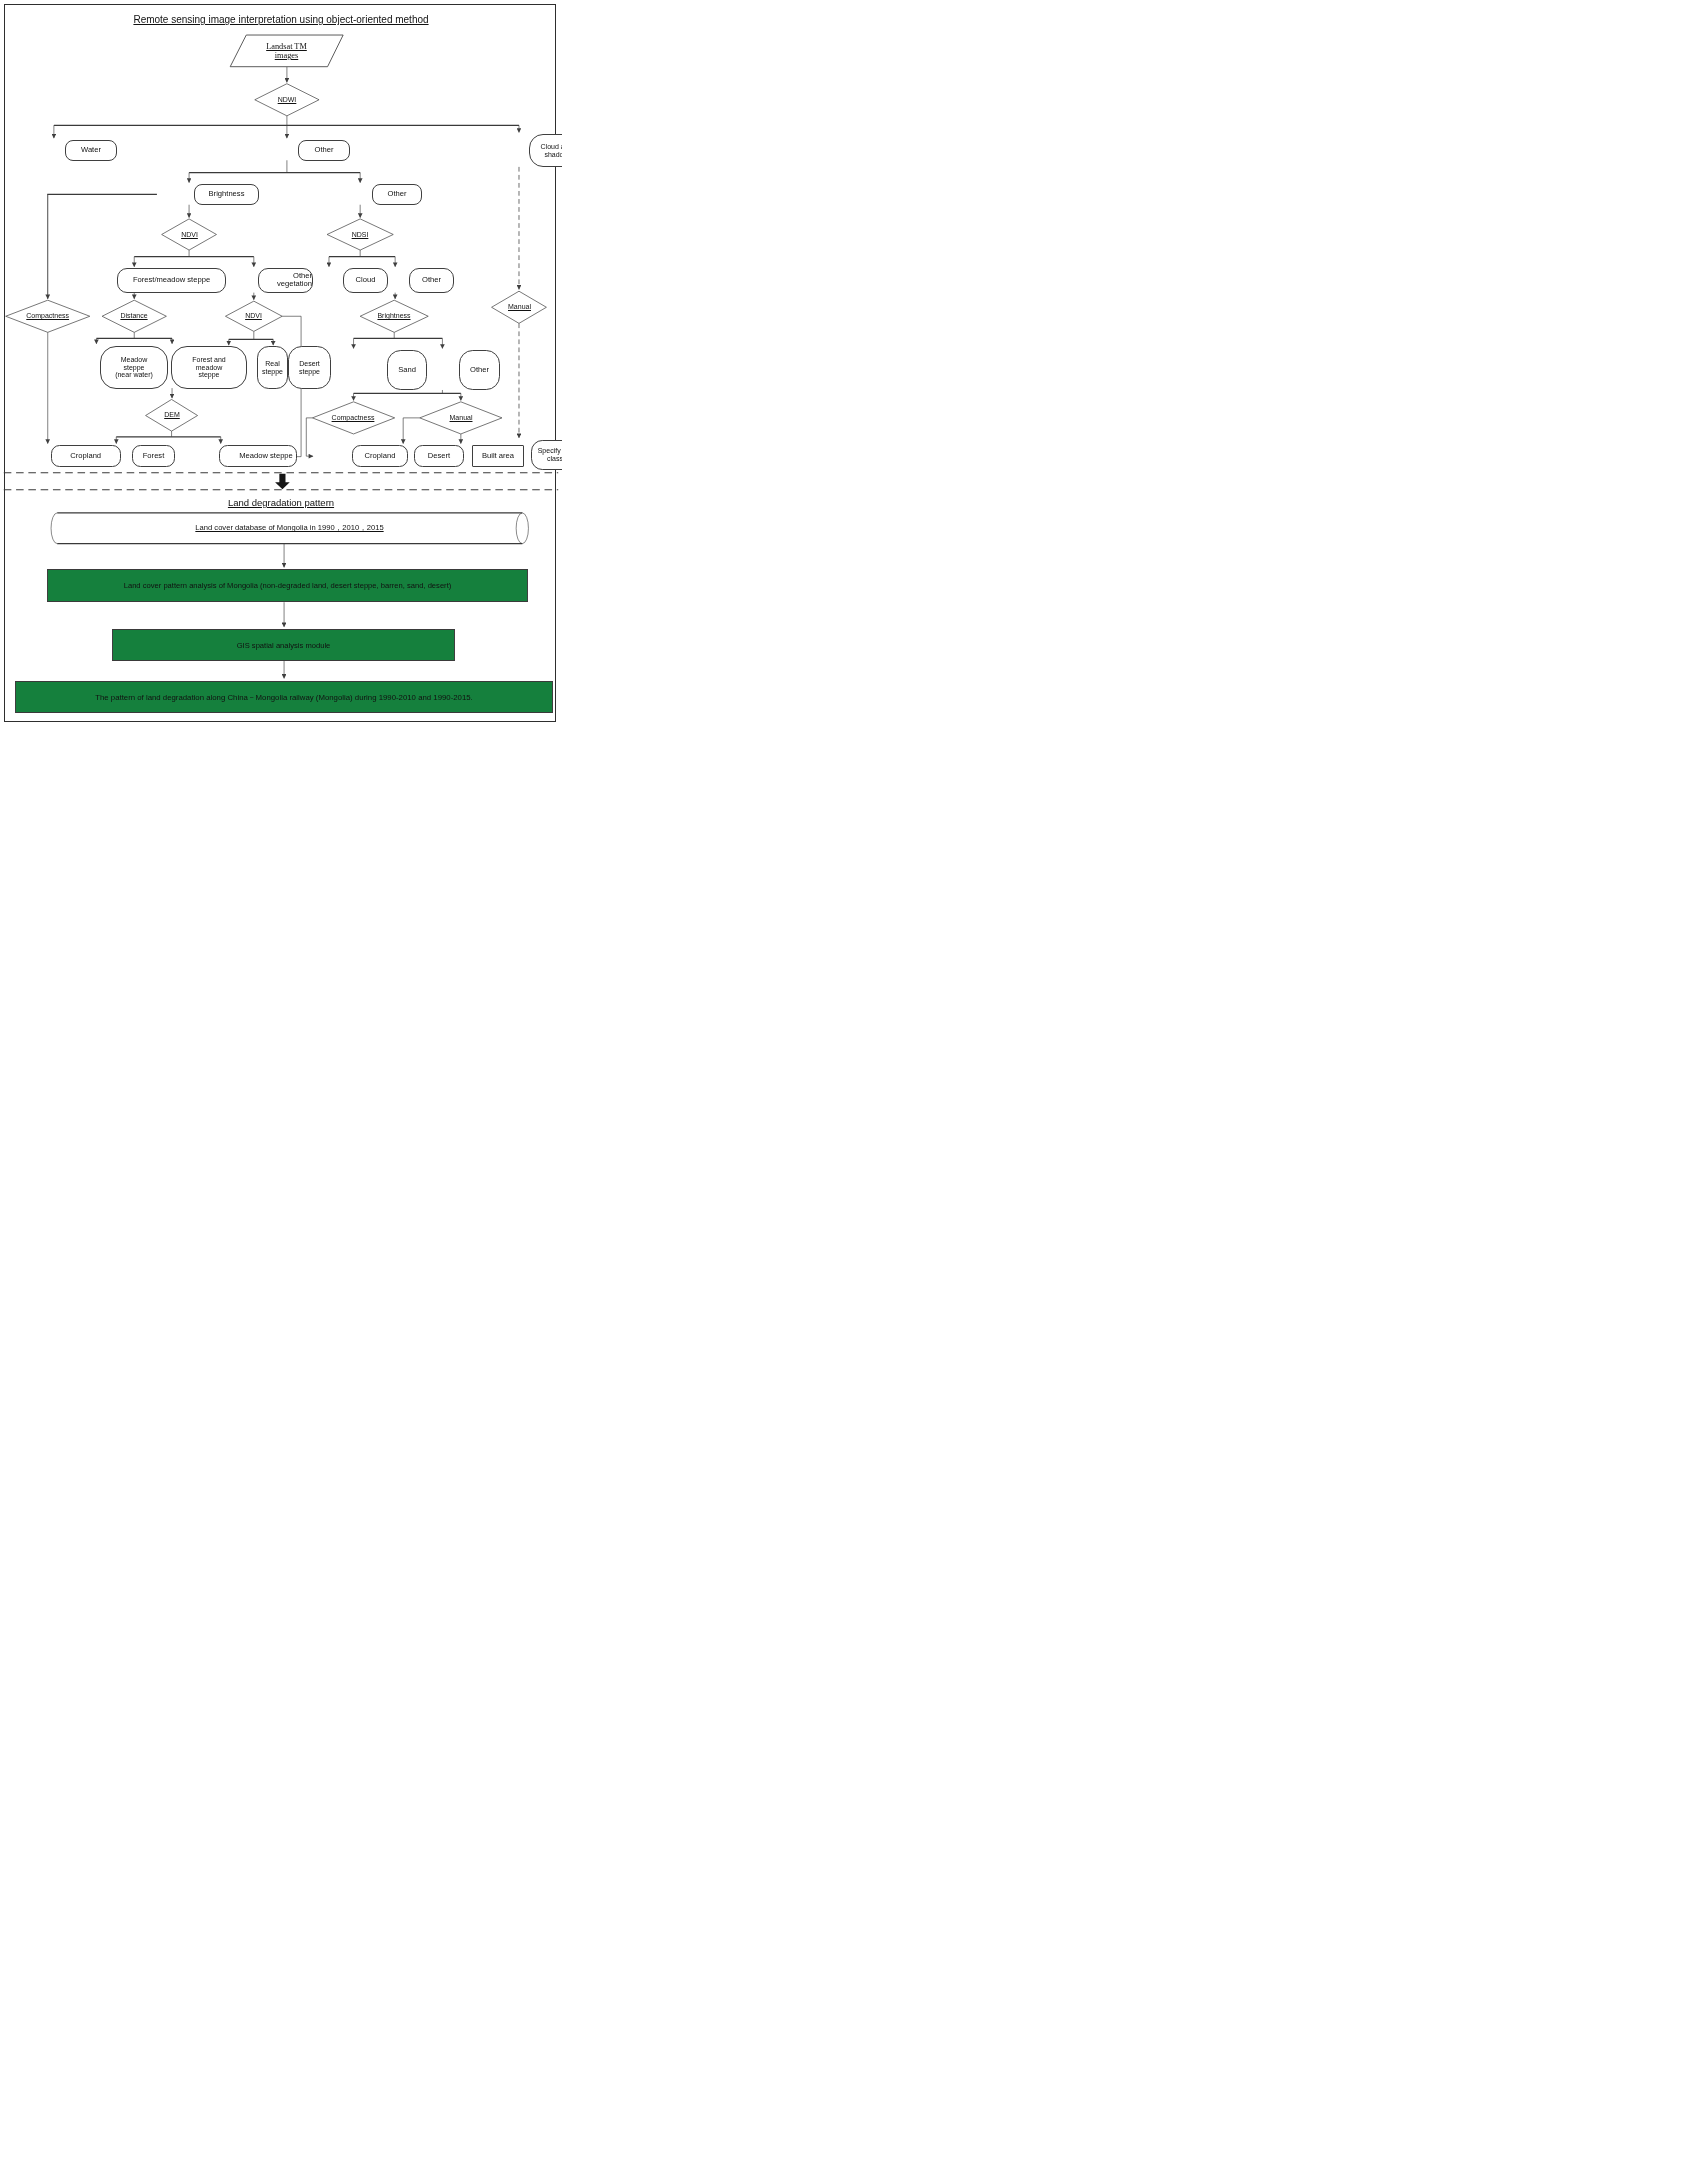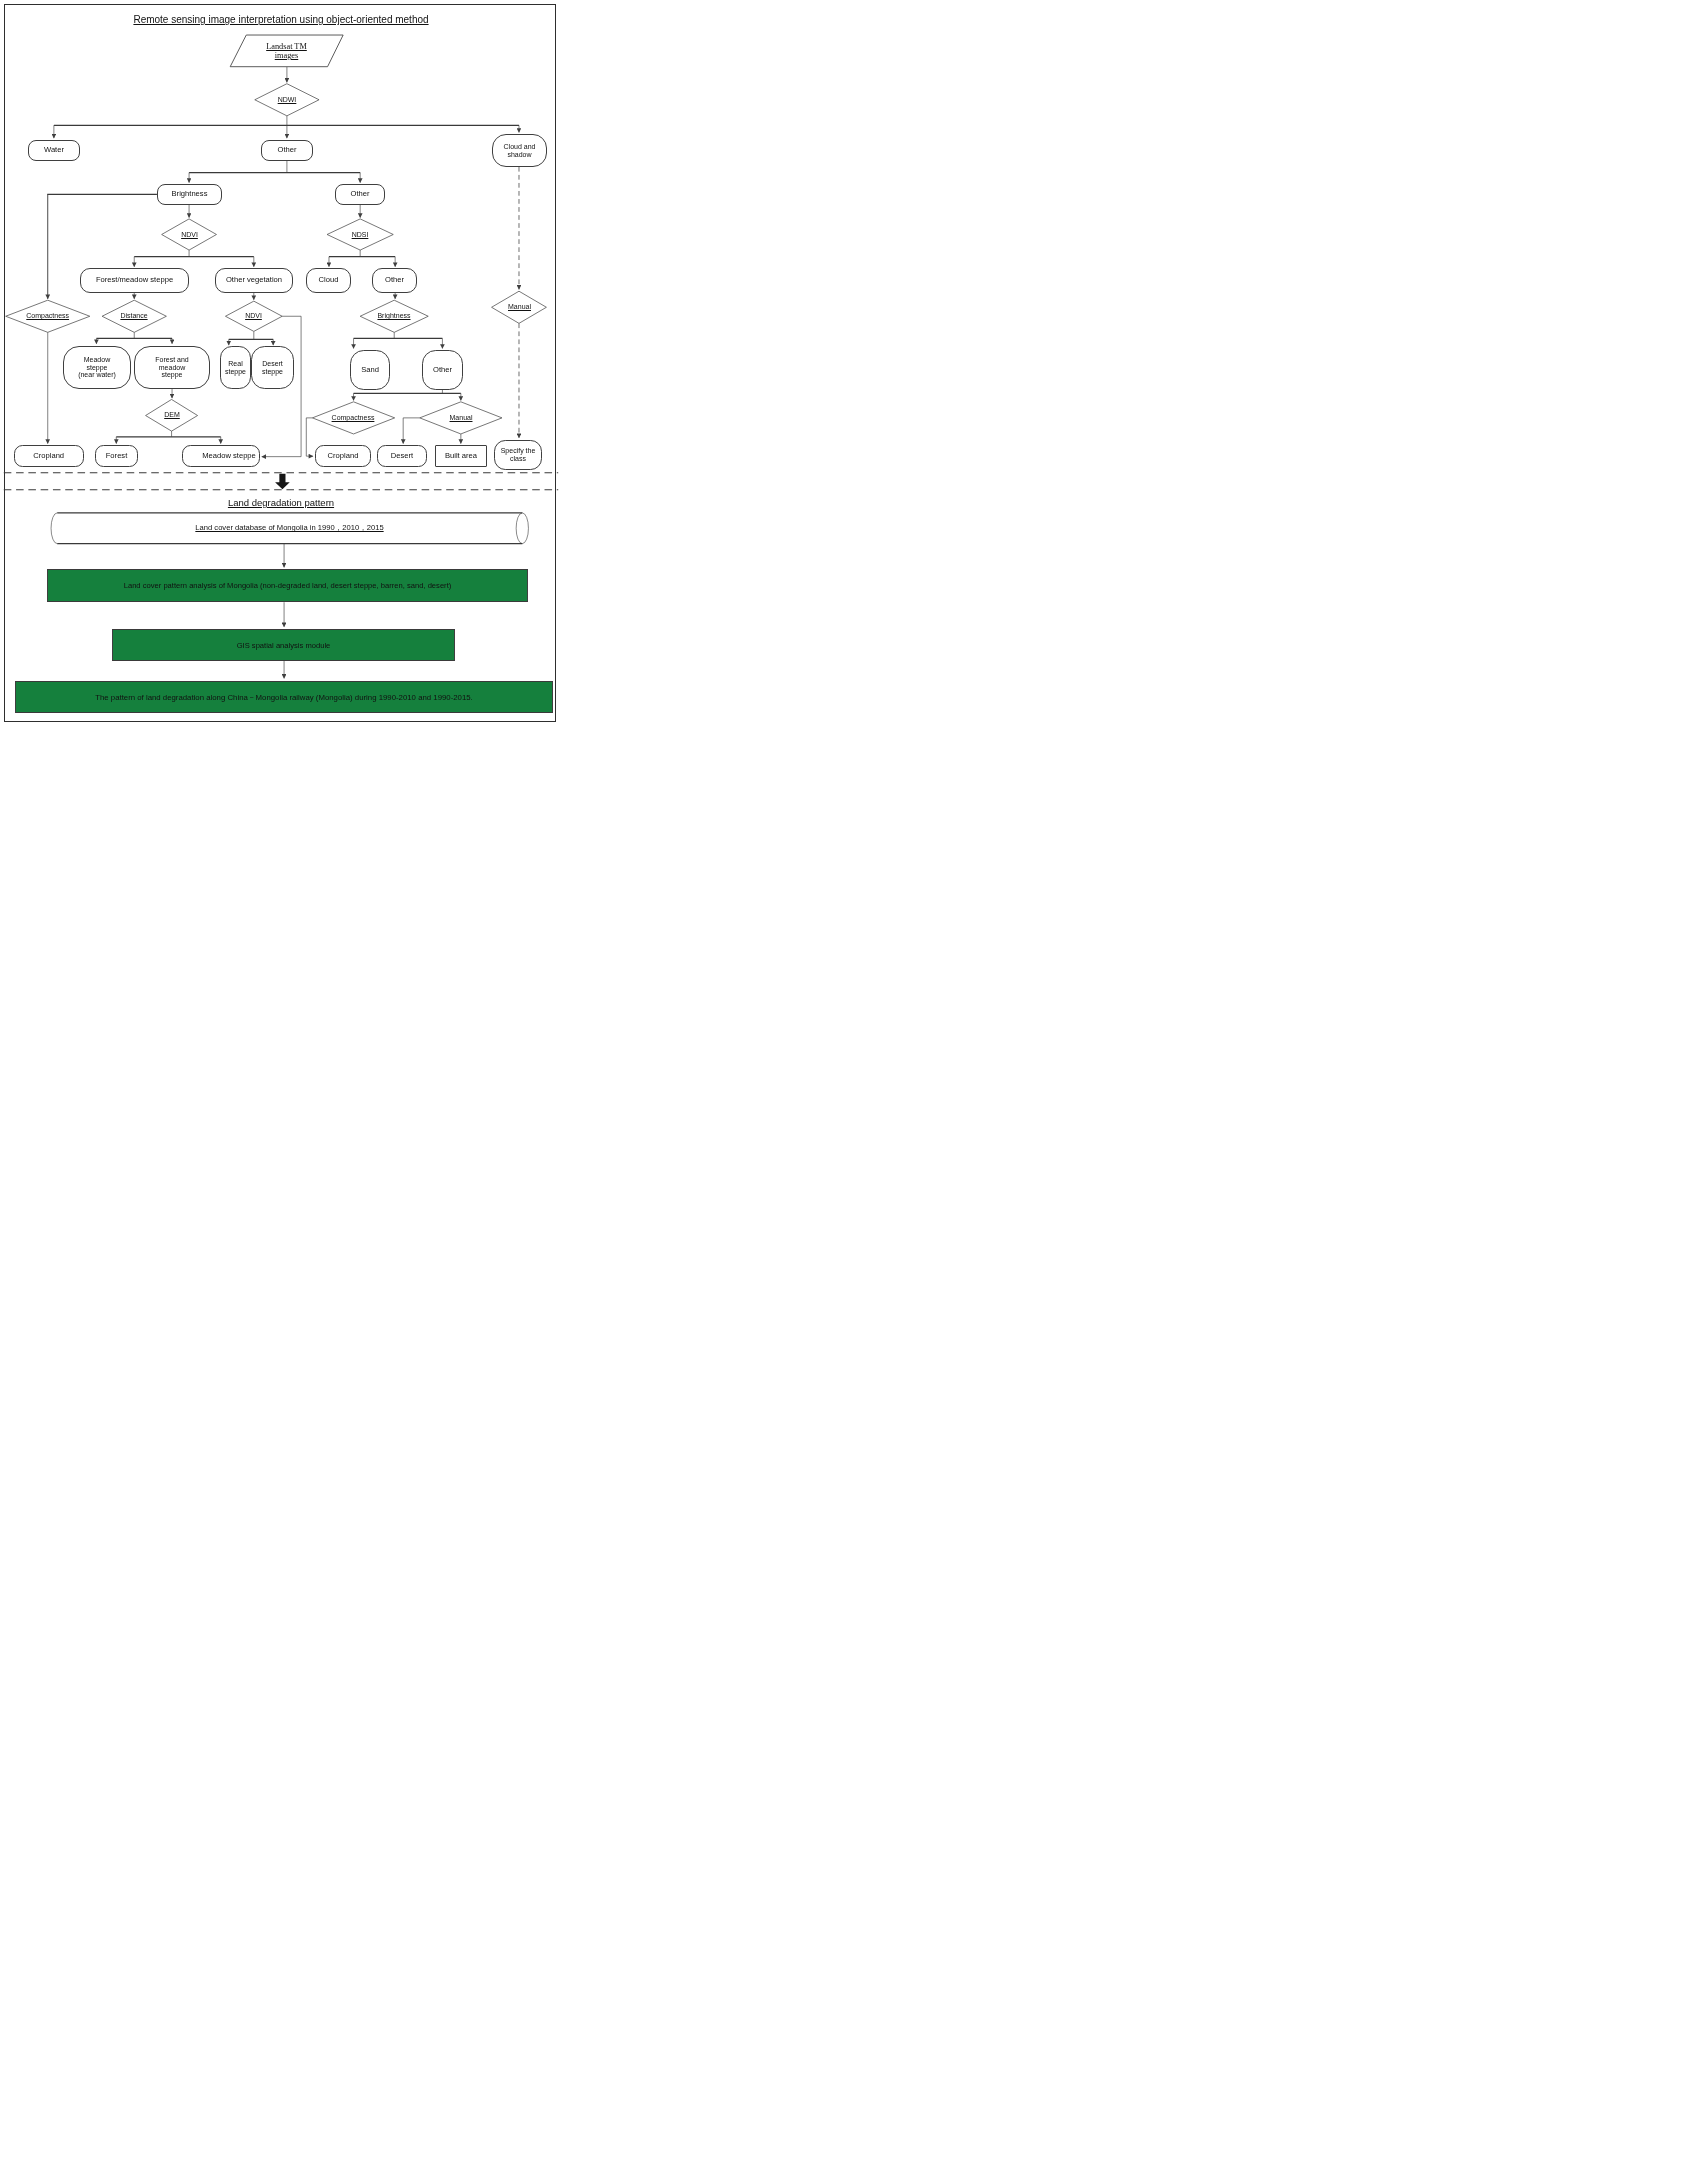--- a/index.html
+++ b/index.html
@@ -5,21 +5,21 @@
   html,body{margin:0;padding:0;background:#fff;}
   .page{position:relative;width:562px;height:728px;background:#fff;
         font-family:"Liberation Sans",sans-serif;color:#111;overflow:hidden;}
   .frame{position:absolute;left:3.8px;top:3.8px;width:552px;height:718px;
          border:1.4px solid #2e2e2e;box-sizing:border-box;}
   svg.wires{position:absolute;left:0;top:0;width:562px;height:728px;}
   .lbl{position:absolute;display:flex;align-items:center;justify-content:center;
        text-align:center;white-space:pre-line;line-height:1.12;box-sizing:border-box;text-decoration:underline;}
   .node{position:absolute;display:flex;align-items:center;justify-content:center;
         text-align:center;white-space:pre-line;line-height:1.12;box-sizing:border-box;
-        background:#fff;border:0.7px solid #3f3f3f;font-size:7.6px;}
+        background:#fff;border:0.7px solid #3f3f3f;font-size:7.6px;margin-left:37px;}
   .ttl{font-size:10px;}
   .h2{font-size:9.5px;}
   .serif{font-family:"Liberation Serif",serif;font-size:8.3px;}
   .f15{font-size:7px;}
   .f16{font-size:7.6px;}
   .rect{position:absolute;display:flex;align-items:center;justify-content:center;
         text-align:right;box-sizing:border-box;background:#15803d;
         border-left:0.6px solid #3f3f3f;border-right:0.6px solid #3f3f3f;
         border-top:1.4px solid #3a3a3a;border-bottom:1.4px solid #3a3a3a;font-size:7.6px;}
 </style>
@@ -148,21 +148,21 @@
   <div class="lbl f15" style="left:312px;top:402px;width:82px;height:32px;">Compactness</div>
   <div class="lbl f15" style="left:420px;top:402px;width:82px;height:32px;">Manual</div>
 
   <div class="node" style="left:28px;top:140px;width:52px;height:21px;border-radius:8px;">Water</div>
   <div class="node" style="left:261px;top:140px;width:52px;height:21px;border-radius:8px;">Other</div>
   <div class="node f15" style="left:492px;top:134px;width:55px;height:33px;border-radius:14px;">Cloud and
 shadow</div>
   <div class="node" style="left:157px;top:184px;width:65px;height:21px;border-radius:8px;">Brightness</div>
   <div class="node" style="left:335px;top:184px;width:50px;height:21px;border-radius:8px;">Other</div>
   <div class="node" style="left:80px;top:268px;width:109px;height:24.6px;border-radius:10px;">Forest/meadow steppe</div>
-  <div class="node" style="left:215px;top:268px;width:78px;height:24.6px;border-radius:10px;text-align:right;">Other vegetation</div>
+  <div class="node" style="left:221px;top:268px;width:55px;height:24.6px;border-radius:10px;text-align:right;">Other vegetation</div>
   <div class="node" style="left:306px;top:268px;width:45px;height:24.6px;border-radius:10px;">Cloud</div>
   <div class="node" style="left:372px;top:268px;width:45px;height:24.6px;border-radius:10px;">Other</div>
   <div class="node f15" style="left:63px;top:346px;width:68px;height:43px;border-radius:16px;">Meadow
 steppe
 (near water)</div>
   <div class="node f15" style="left:134px;top:346px;width:76px;height:43px;border-radius:16px;">Forest and
 meadow
 steppe</div>
   <div class="node f15" style="left:220px;top:346px;width:31px;height:43px;border-radius:11.8px;">Real
 steppe</div>

